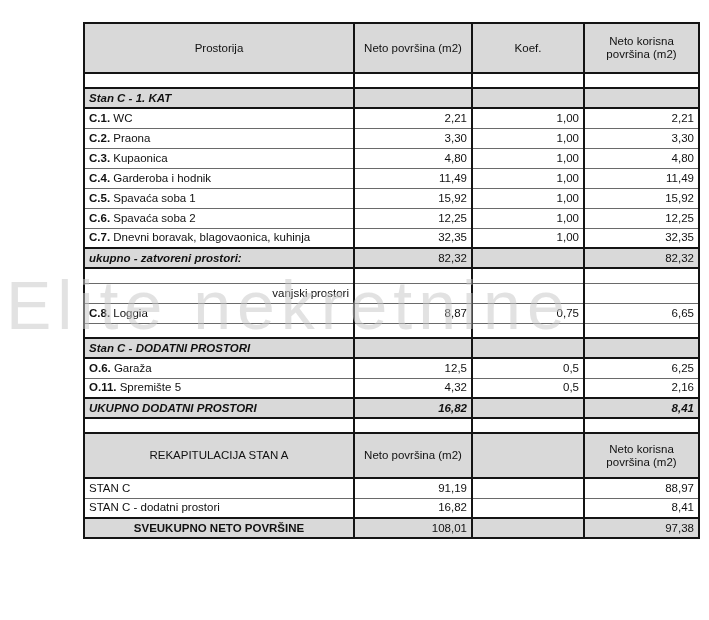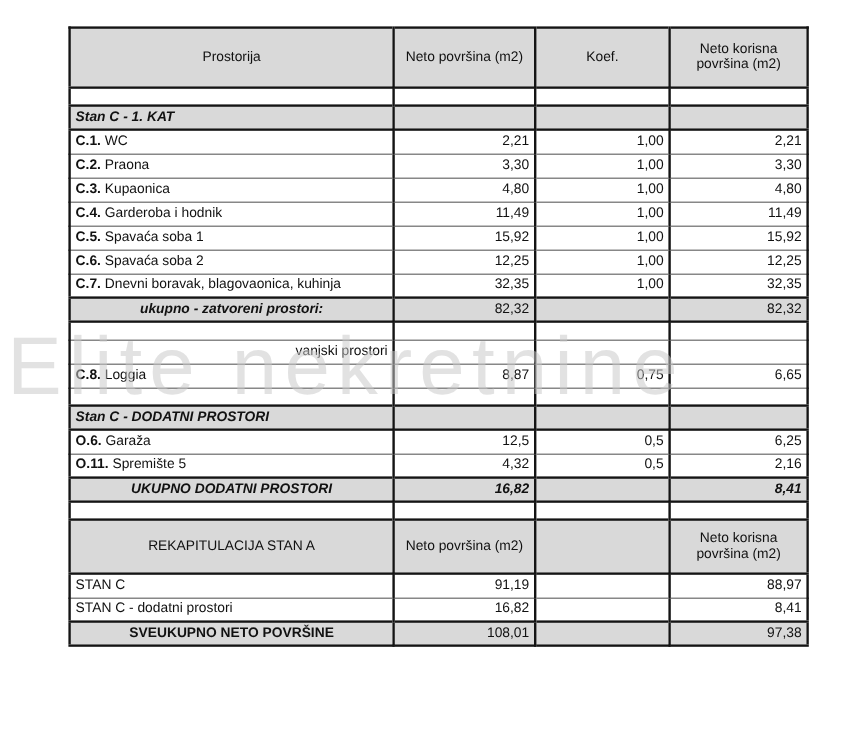--- a/index.html
+++ b/index.html
@@ -17,20 +17,21 @@
     font-size:11.5px;
     color:#111;
     position:relative;
     overflow:hidden;
   }
   .sheet{position:absolute;top:22px;left:57px;}
   table{
     border-collapse:collapse;
     table-layout:fixed;
     border:2px solid var(--bd);
+    margin-left:26px;
   }
   col.c1{width:270px;} col.c2{width:118px;} col.c3{width:112px;} col.c4{width:115px;}
   th,td{
     border-right:2px solid var(--bd);
     border-bottom:1px solid var(--thin);
     padding:0 4px;
     height:20px;
     line-height:1.12;
     overflow:hidden;
     white-space:nowrap;
@@ -48,21 +49,21 @@
   .hdr-inner{max-width:100px;margin:0 auto;white-space:normal;}
   .num{text-align:right;}
   .row-blank td{height:15px;}
   .row-section td,.row-total td,.row-grand td,.row-header2 td{
     background:var(--fill);
     border-top:2px solid var(--bd);
     border-bottom:2px solid var(--bd);
   }
   .row-section .c1{text-align:left;font-weight:bold;font-style:italic;}
   .row-label .c1{text-align:right;}
-  .row-total .c1{text-align:center;font-weight:bold;font-style:italic;}
+  .row-total .c1{text-align:left;font-weight:bold;font-style:italic;}
   .row-grand .c1{text-align:center;font-weight:bold;}
   .row-recap .c1{}
   .row-data .c1 .code{font-weight:bold;}
   .v-bold .num{font-weight:normal;}
   .v-bolditalic .num{font-weight:bold;font-style:italic;}
   .row-header2 td{
     height:45px;text-align:center;white-space:normal;font-weight:normal;
   }
   .row-header2 .num{text-align:center;}
   .watermark{

